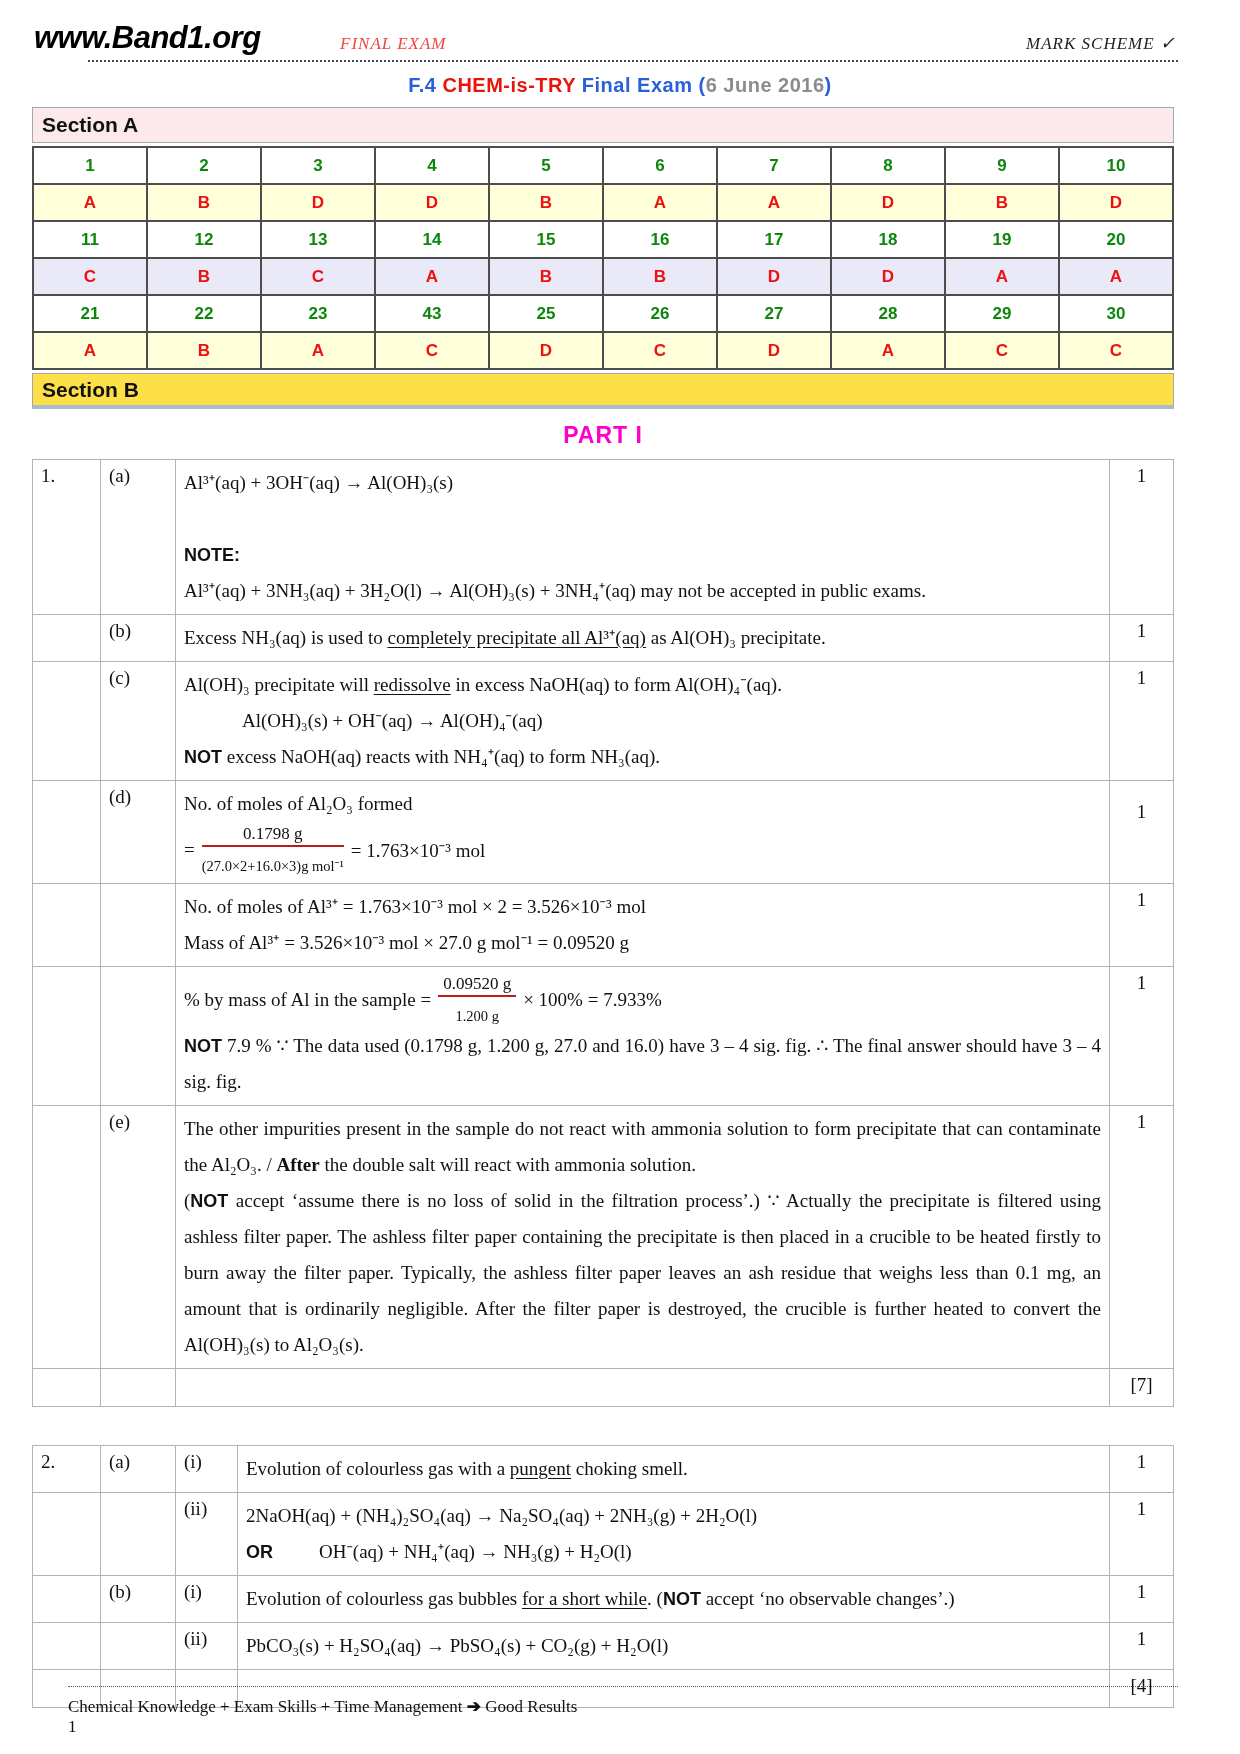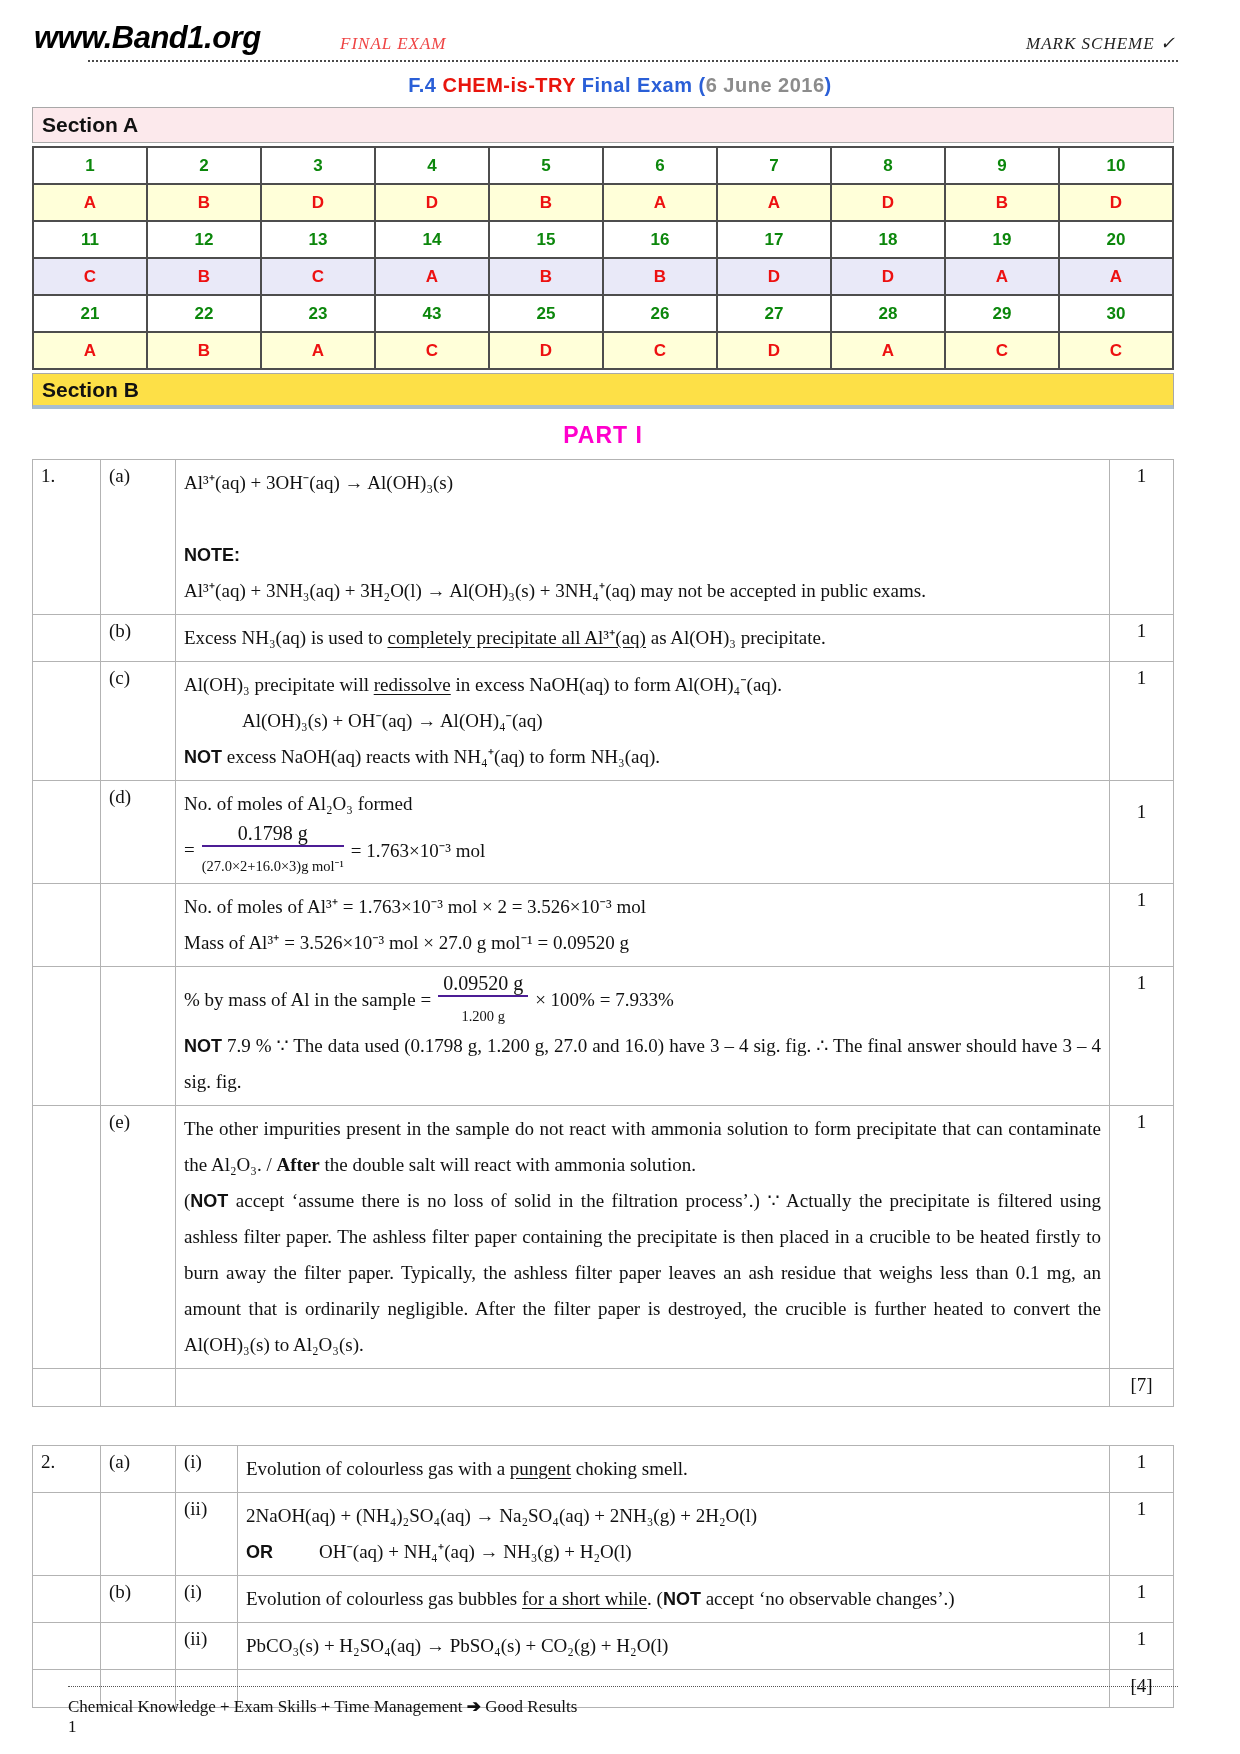--- a/index.html
+++ b/index.html
@@ -53,21 +53,21 @@
   td.c-mark{text-align:center;padding-top:7px;}
   .ln{line-height:36px;}
   .sp{height:36px;}
   .para{line-height:36px;text-align:justify;}
   .ind{padding-left:58px;}
   .u{text-decoration:underline;text-underline-offset:3px;}
   .bs{font-family:"Liberation Sans",sans-serif;font-weight:bold;font-size:18px;}
   .bserif{font-weight:bold;}
   .fr{display:flex;align-items:center;height:56px;line-height:normal;}
   .frac{display:inline-block;text-align:center;margin:0 7px;}
-  .frac .top{display:block;font-size:20px;line-height:19px;border-bottom:2px solid #4c1d95;
+  .frac .top{display:block;font-size:17px;line-height:19px;border-bottom:2px solid #b91c1c;
              padding:0 5px 2px;}
   .frac .bot{display:block;font-size:14.5px;line-height:19px;padding-top:10px;}
   .or{margin-right:46px;}
   td.rule-red{border-top:5px solid #e3201b;}
   td.rule-mag{border-top:5px solid #ff00d4;}
   tr.total-row td{height:38px;}
   table.q2{margin-top:38px;}
 
   
   .footer{position:absolute;left:68px;right:62px;top:1686px;

